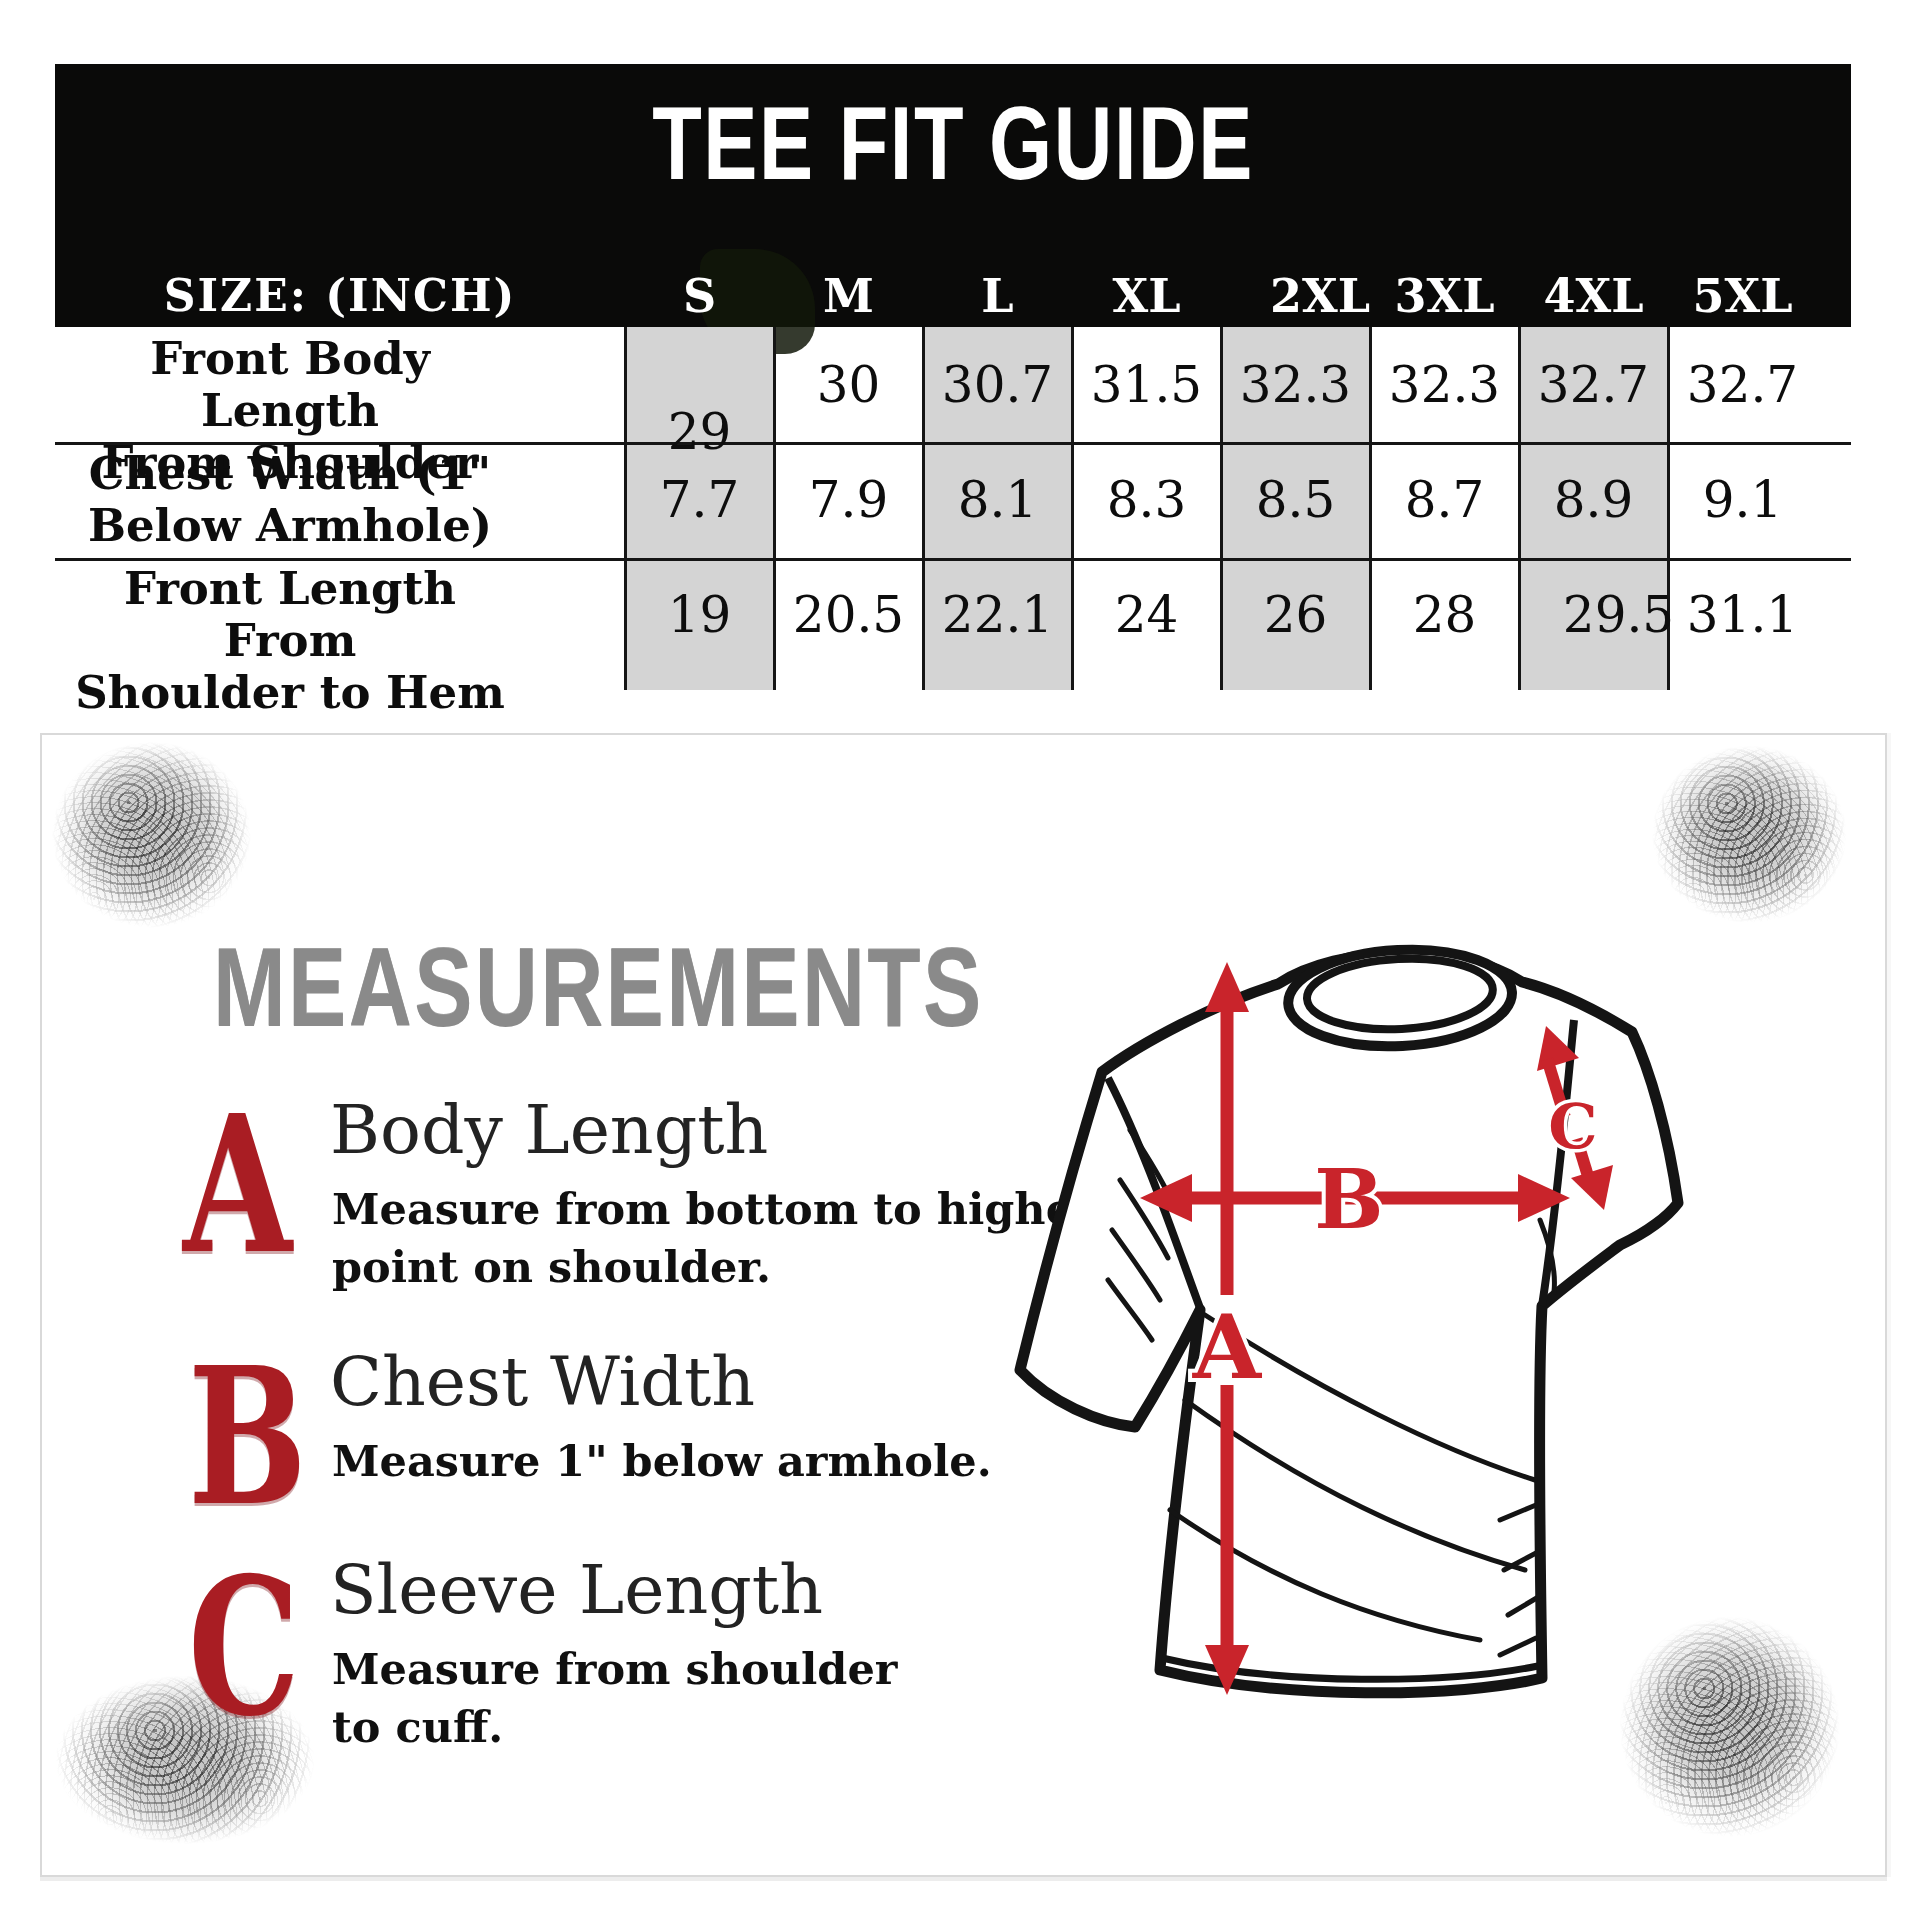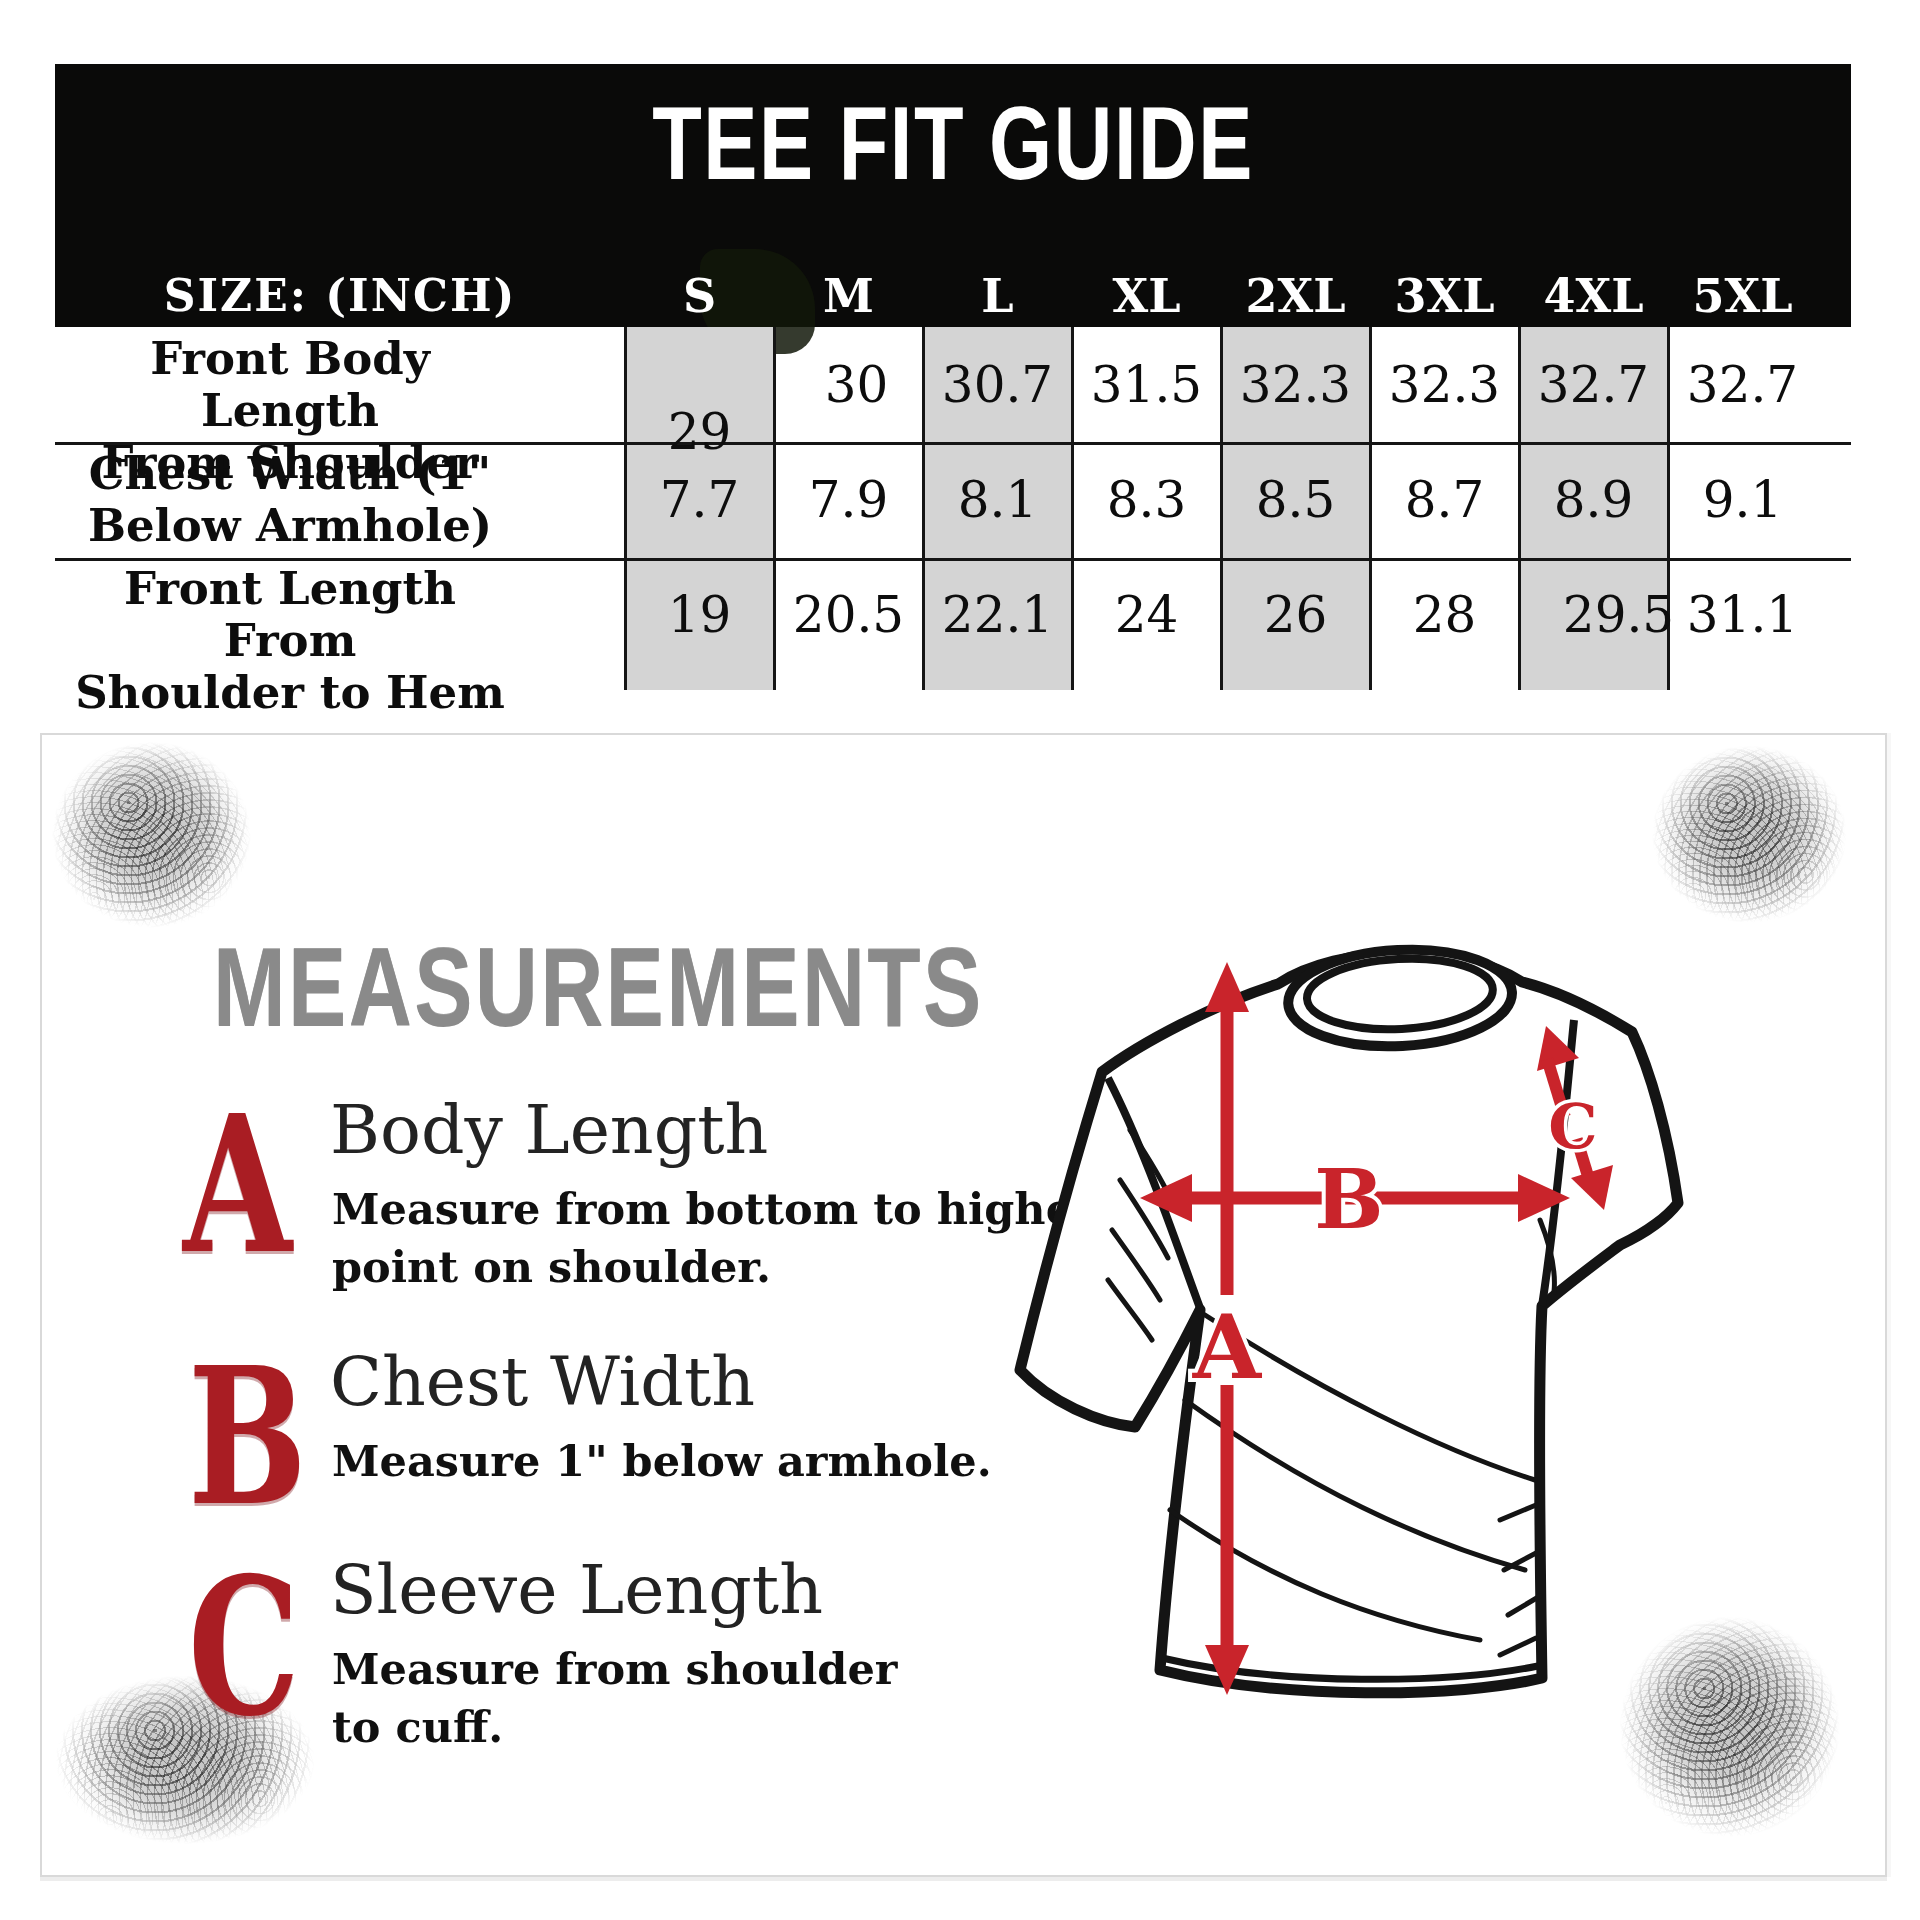--- a/index.html
+++ b/index.html
@@ -76,21 +76,21 @@
     <div class="bar-smudge"></div>
   </div>
   <div class="tee-title" style="left:55px;width:1796px;">TEE FIT GUIDE</div>
 
   <div class="size-label">SIZE: (INCH)</div>
 
   <div class="size-head" style="left:625px;">S</div>
   <div class="size-head" style="left:774px;">M</div>
   <div class="size-head" style="left:923px;">L</div>
   <div class="size-head" style="left:1072px;">XL</div>
-  <div class="size-head" style="left:1221px;">2XL</div>
+  <div class="size-head" style="left:1221px;text-align:right;">2XL</div>
   <div class="size-head" style="left:1370px;">3XL</div>
   <div class="size-head" style="left:1519px;">4XL</div>
   <div class="size-head" style="left:1668px;">5XL</div>
 
   <div class="col-stripe" style="left:625px;"></div>
   <div class="col-stripe" style="left:923px;"></div>
   <div class="col-stripe" style="left:1221px;"></div>
   <div class="col-stripe" style="left:1519px;"></div>
 
   <div class="vline" style="left:624px;"></div>
@@ -112,21 +112,21 @@
   <div class="row-label" style="top:448px;">
     <div>Chest Width (1"</div>
     <div>Below Armhole)</div>
   </div>
   <div class="row-label" style="top:563px;">
     <div>Front Length From</div>
     <div>Shoulder to Hem</div>
   </div>
 
   <div class="cell" style="left:625px;top:350px;margin-top:47px;">29</div>
-  <div class="cell" style="left:774px;top:350px;padding-left:8px;">30</div>
+  <div class="cell" style="left:774px;top:350px;">30</div>
   <div class="cell" style="left:923px;top:350px;">30.7</div>
   <div class="cell" style="left:1072px;top:350px;">31.5</div>
   <div class="cell" style="left:1221px;top:350px;">32.3</div>
   <div class="cell" style="left:1370px;top:350px;">32.3</div>
   <div class="cell" style="left:1519px;top:350px;">32.7</div>
   <div class="cell" style="left:1668px;top:350px;">32.7</div>
 
   <div class="cell" style="left:625px;top:465px;">7.7</div>
   <div class="cell" style="left:774px;top:465px;">7.9</div>
   <div class="cell" style="left:923px;top:465px;">8.1</div>

